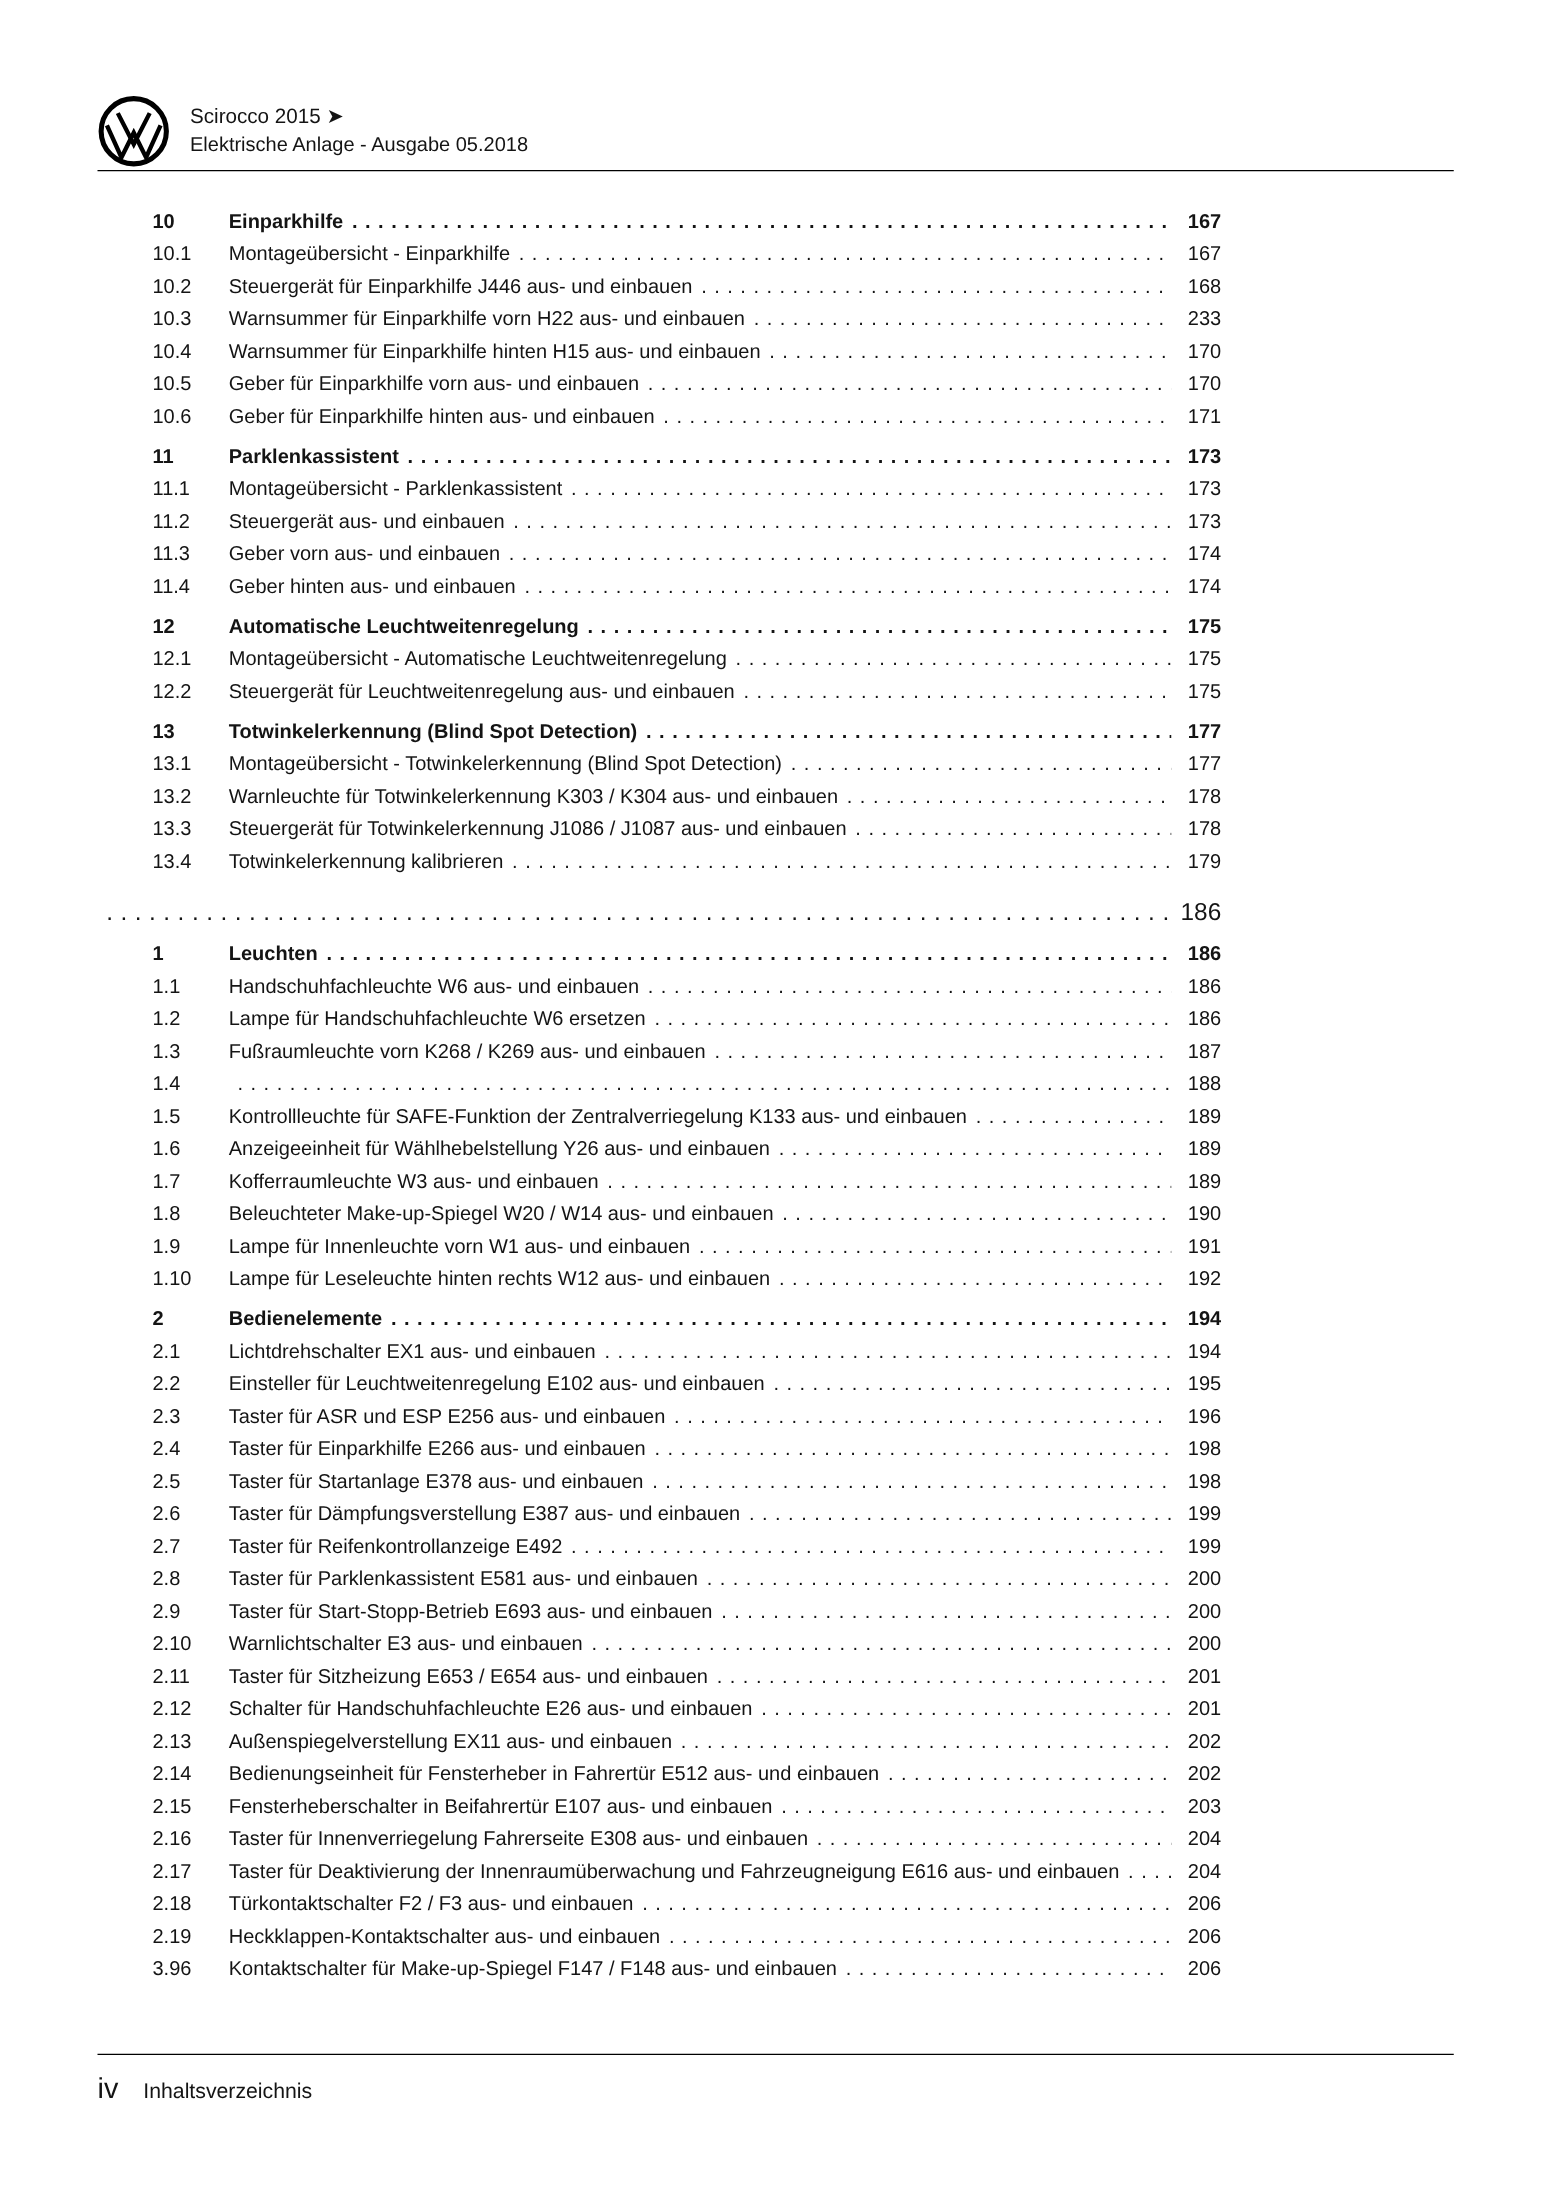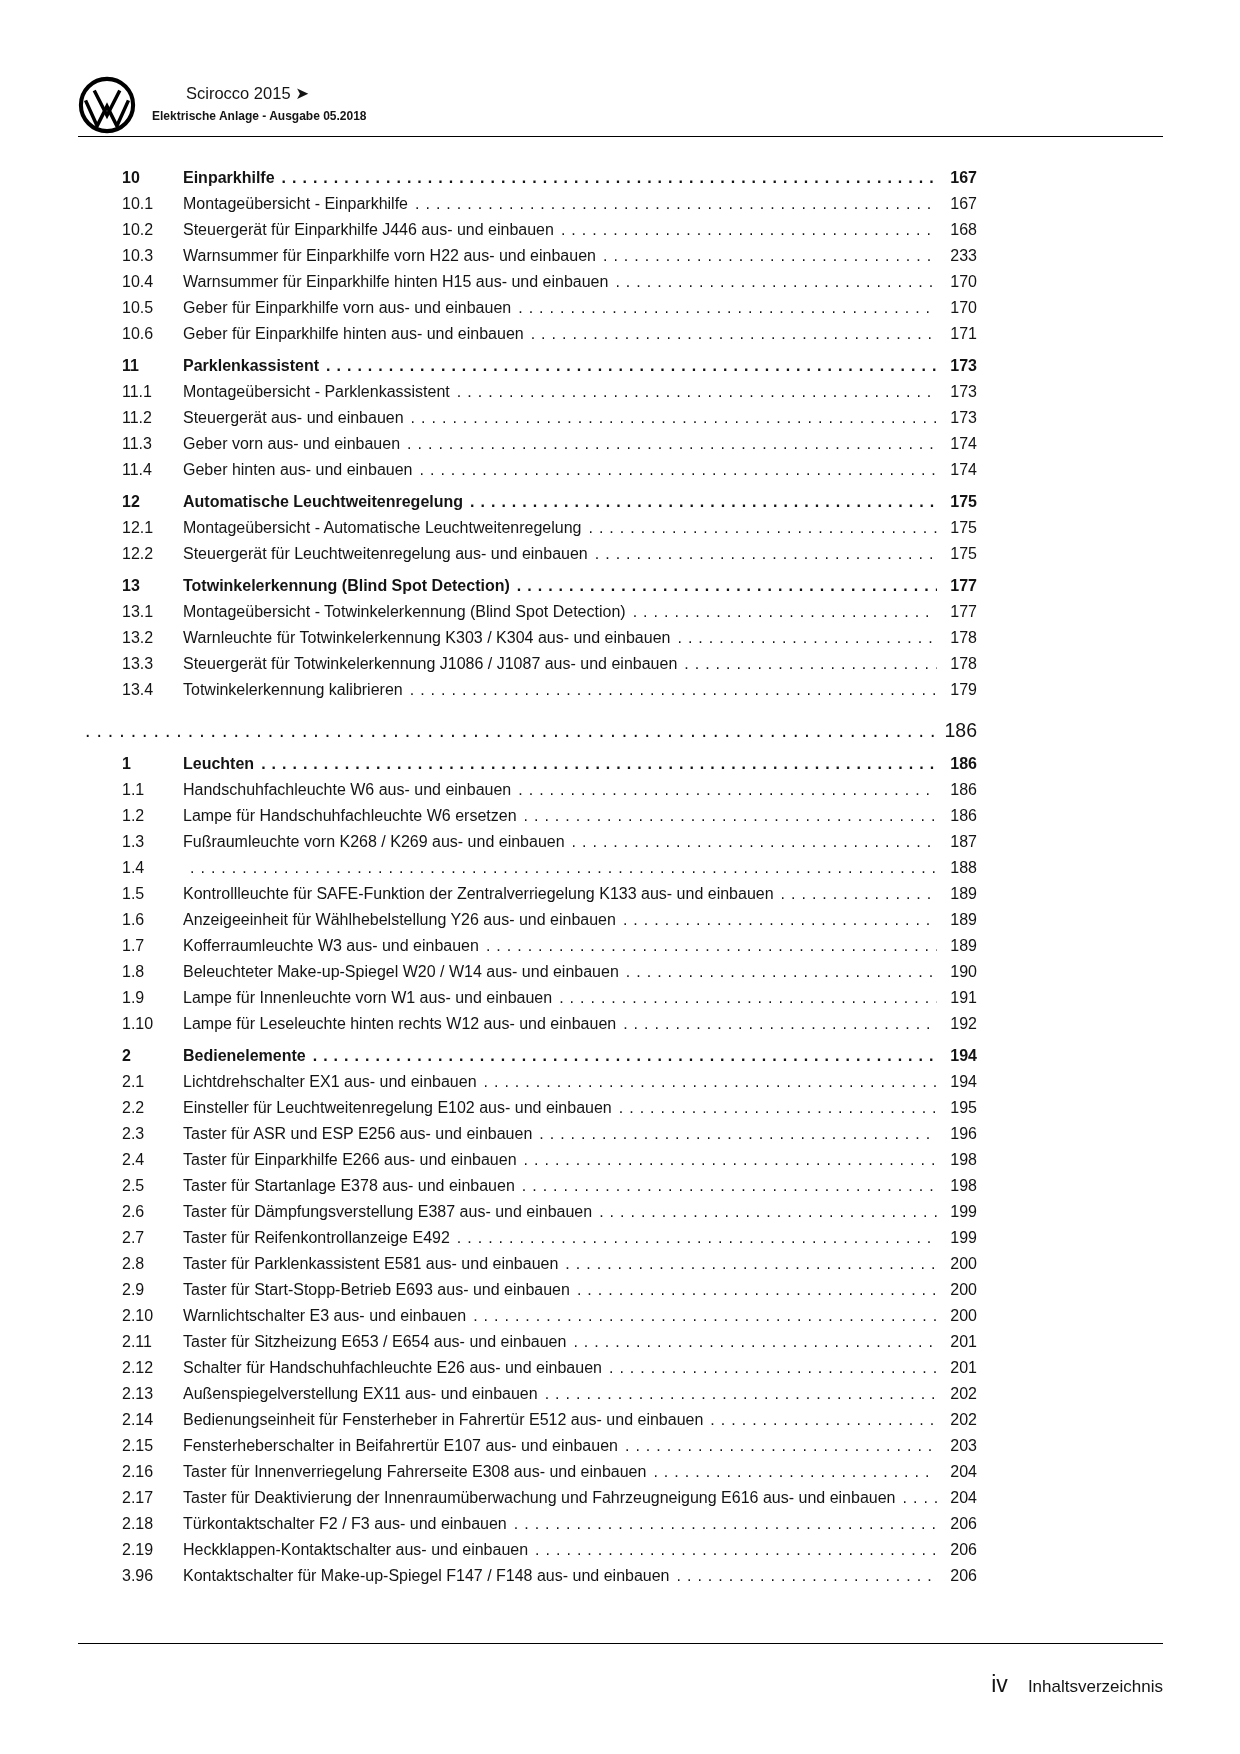--- a/index.html
+++ b/index.html
@@ -11,22 +11,22 @@
     font-family: "Liberation Sans", sans-serif;
     position: relative;
     overflow: hidden;
   }
   .page { position: absolute; inset: 0; padding: 76px 77px 0 78px; }
 
   
   .header { display: flex; align-items: flex-start; gap: 16px; }
   .vw-logo { width: 58px; height: 58px; flex: none; }
   .header-text { padding-top: 6px; }
-  .model { font-size: 16.5px; line-height: 23px; margin-left: 34px; }
-  .subtitle { font-size: 12px; line-height: 23px; font-weight: bold; }
+  .model { font-size: 16.5px; line-height: 23px; }
+  .subtitle { font-size: 16px; line-height: 23px; }
   .header-rule { border: none; border-top: 1.5px solid #000; margin: 2px 0 0 0; }
 
   
   .toc { margin-top: 28px; width: 899px; }
   .toc-row { display: flex; align-items: flex-end; font-size: 16px; line-height: 26px; }
   .toc-row .num { flex: none; width: 61px; }
   .toc-row.sub, .toc-row.section { padding-left: 44px; }
   .toc-row.section { font-weight: bold; margin-top: 6px; }
   .toc-row.chapter { font-size: 19.5px; line-height: 30px; margin: 12px 0 4px 0; padding-left: 0; }
   .title { flex: 0 1 auto; min-width: 0; }
@@ -38,22 +38,22 @@
   }
   .leader::after {
     content: "........................................................................................................................................................";
   }
   .page-num { flex: none; min-width: 36px; text-align: right; }
 
   
   .footer {
     position: absolute; left: 78px; right: 77px; top: 1643px;
     border-top: 1.5px solid #000;
-    padding-top: 27px;
-    display: flex; align-items: baseline; gap: 20px; justify-content: flex-end;
+    padding-top: 13px;
+    display: flex; align-items: baseline; gap: 20px;
   }
   .footer .roman { font-size: 23px; }
   .footer .label { font-size: 17px; }
 </style>
 </head>
 <body>
 
 <div class="page">
 
   <div class="header">

